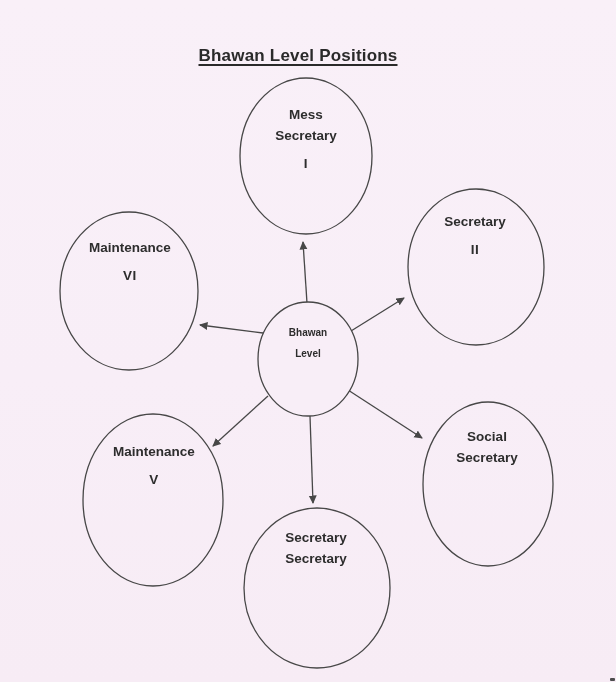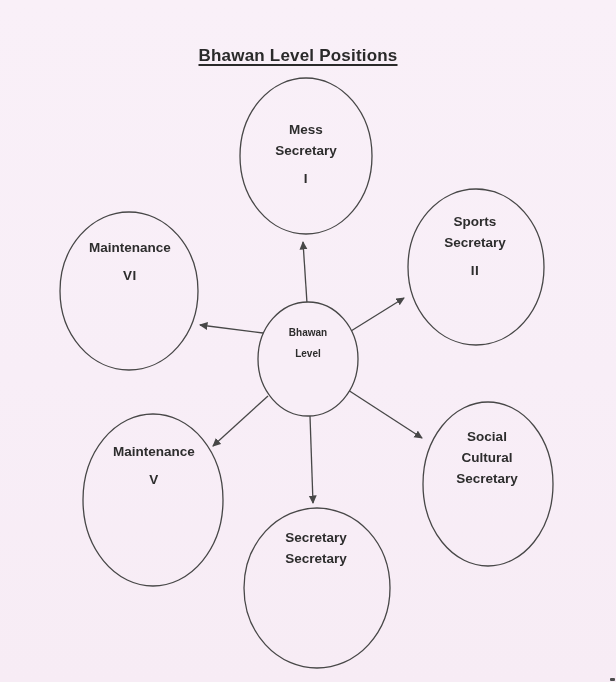--- a/index.html
+++ b/index.html
@@ -45,21 +45,21 @@
     font-size: 13.5px;
     font-weight: bold;
     color: #2d2d2d;
     line-height: 21px;
   }
   .node-label .numeral {
     margin-top: 7px;
     letter-spacing: 0.5px;
   }
   
-  .pos-mess        { left: 306px; top: 119px; }
+  .pos-mess        { left: 306px; top: 104px; }
   .pos-sports      { left: 475px; top: 211px; }
   .pos-maint2      { left: 130px; top: 237px; }
   .pos-center      { left: 308px; top: 322px; font-size: 10px; }
   .pos-maint1      { left: 154px; top: 441px; }
   .pos-social      { left: 487px; top: 426px; }
   .pos-technical   { left: 316px; top: 527px; }
   .corner-dot {
     position: absolute;
     left: 610px;
     top: 678px;
@@ -103,21 +103,20 @@
 
   <div class="title">Bhawan Level Positions</div>
 
   <div class="node-label pos-mess">
     <div>Mess</div>
     <div>Secretary</div>
     <div class="numeral">I</div>
   </div>
 
   <div class="node-label pos-sports">
-    <div>Sports</div>
     <div>Secretary</div>
     <div class="numeral">II</div>
   </div>
 
   <div class="node-label pos-maint2">
     <div>Maintenance</div>
     <div class="numeral">VI</div>
   </div>
 
   <div class="node-label pos-center">
@@ -125,21 +124,20 @@
     <div>Level</div>
   </div>
 
   <div class="node-label pos-maint1">
     <div>Maintenance</div>
     <div class="numeral">V</div>
   </div>
 
   <div class="node-label pos-social">
     <div>Social</div>
-    <div>Cultural</div>
     <div>Secretary</div>
   </div>
 
   <div class="node-label pos-technical">
     <div>Secretary</div>
     <div>Secretary</div>
   </div>
 
   <div class="corner-dot"></div>
 

